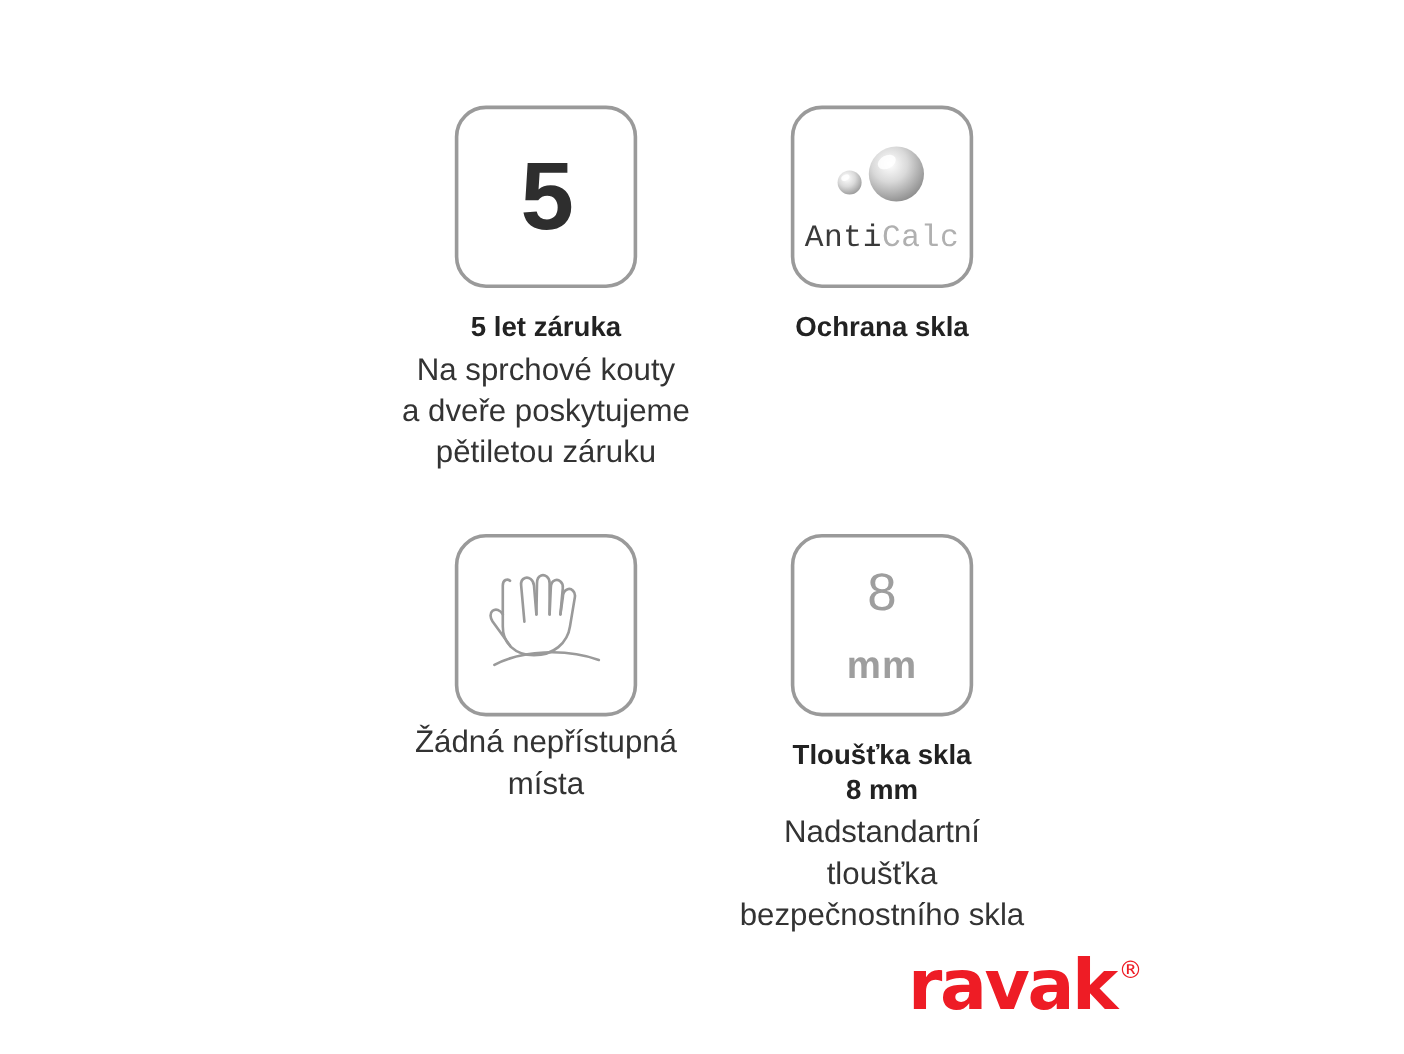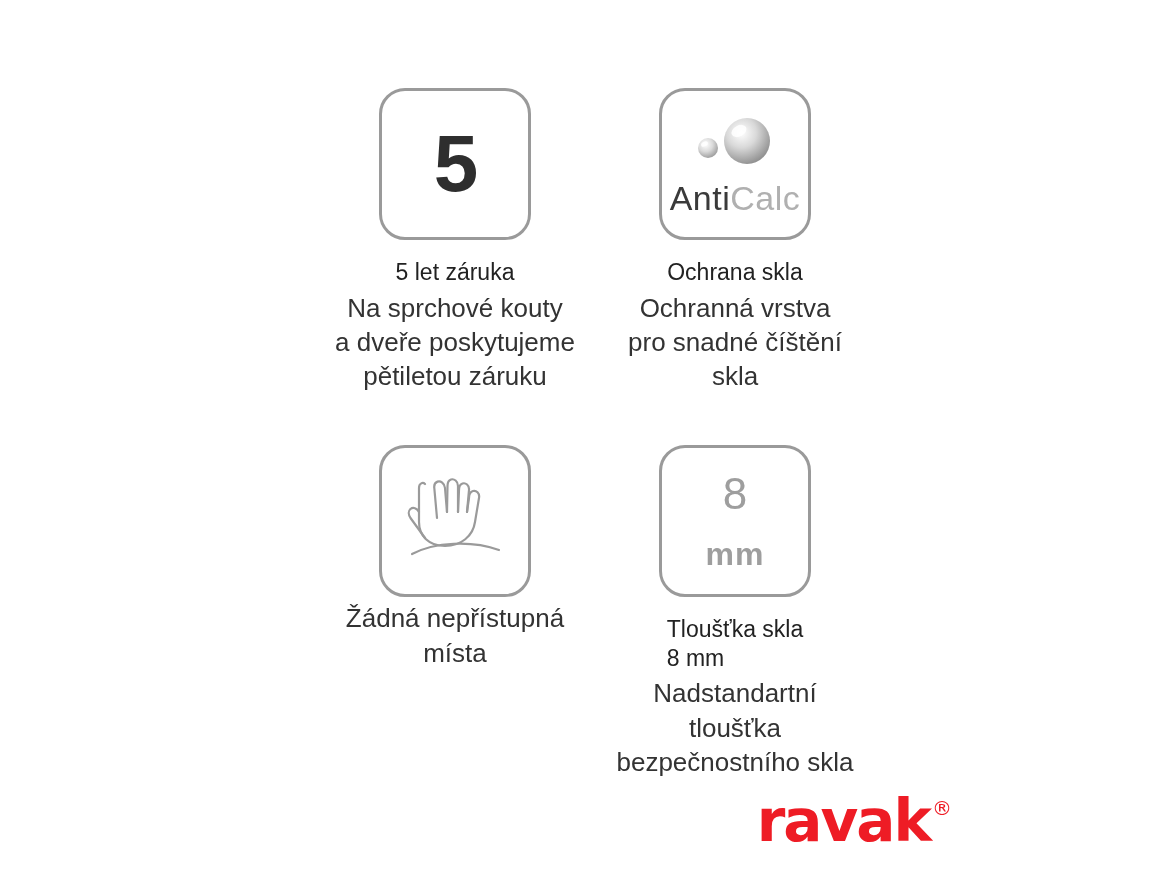--- a/index.html
+++ b/index.html
@@ -75,38 +75,39 @@
     letter-spacing: 1px;
   }
   .anticalc-wrap {
     display: flex;
     flex-direction: column;
     align-items: center;
     justify-content: center;
     margin-top: 4px;
   }
   .anticalc-text {
-    font-size: 34px;
+    font-size: 26px;
     letter-spacing: 0.5px;
     margin-top: 12px;
+    font-family: Liberation Mono, monospace;
   }
   .anticalc-text .dark {
     color: #3a3a3a;
     font-weight: 500;
   }
   .anticalc-text .light {
     color: #b0b0b0;
     font-weight: 500;
   }
   .feature-title {
     margin-top: 18px;
     font-size: 23px;
-    font-weight: normal;
+    font-weight: bold;
     color: #222222;
-    text-align: left;
+    text-align: center;
     line-height: 1.24;
   }
   .feature-desc {
     margin-top: 4px;
     font-size: 26px;
     color: #333333;
     text-align: center;
     line-height: 1.32;
   }
   .brand {
@@ -167,21 +168,20 @@
             <ellipse cx="50" cy="16" rx="8" ry="5.5" fill="#ffffff" opacity="0.85" transform="rotate(-28 50 16)"></ellipse>
             <circle cx="19" cy="33" r="10" fill="url(#dropSmall)"></circle>
             <ellipse cx="15.5" cy="29" rx="3.6" ry="2.4" fill="#ffffff" opacity="0.85" transform="rotate(-28 15.5 29)"></ellipse>
           </svg>
           <div class="anticalc-text">
             <span class="dark">Anti</span><span class="light">Calc</span>
           </div>
         </div>
       </div>
       <div class="feature-title">Ochrana skla</div>
-      <div class="feature-desc">Ochranná vrstva<br>pro snadné číštění skla</div>
     </div>
 
     <div class="feature">
       <div class="icon-box">
         <svg width="120" height="110" viewBox="0 0 120 110">
           <g fill="none" stroke="#9a9a9a" stroke-width="2.2" stroke-linecap="round" stroke-linejoin="round">
             <path d="M17 88 C40 76, 76 74, 104 84"></path>
             <path d="M30 18 C28 16, 24 17, 24 22 L24 56 C24 70, 34 80, 50 80 C66 80, 78 70, 80 56 L84 32 C85 27, 81 24, 78 25 C75 26, 74 29, 74 32 L72 46"></path>
             <path d="M72 46 L74 24 C74.5 19, 70.5 16.5, 67.5 17.5 C64.5 18.5, 64 21.5, 64 24 L63 46"></path>
             <path d="M63 46 L63 20 C63 15, 59 12.5, 56 13.5 C53 14.5, 52.5 17.5, 52.5 20 L52 46"></path>

